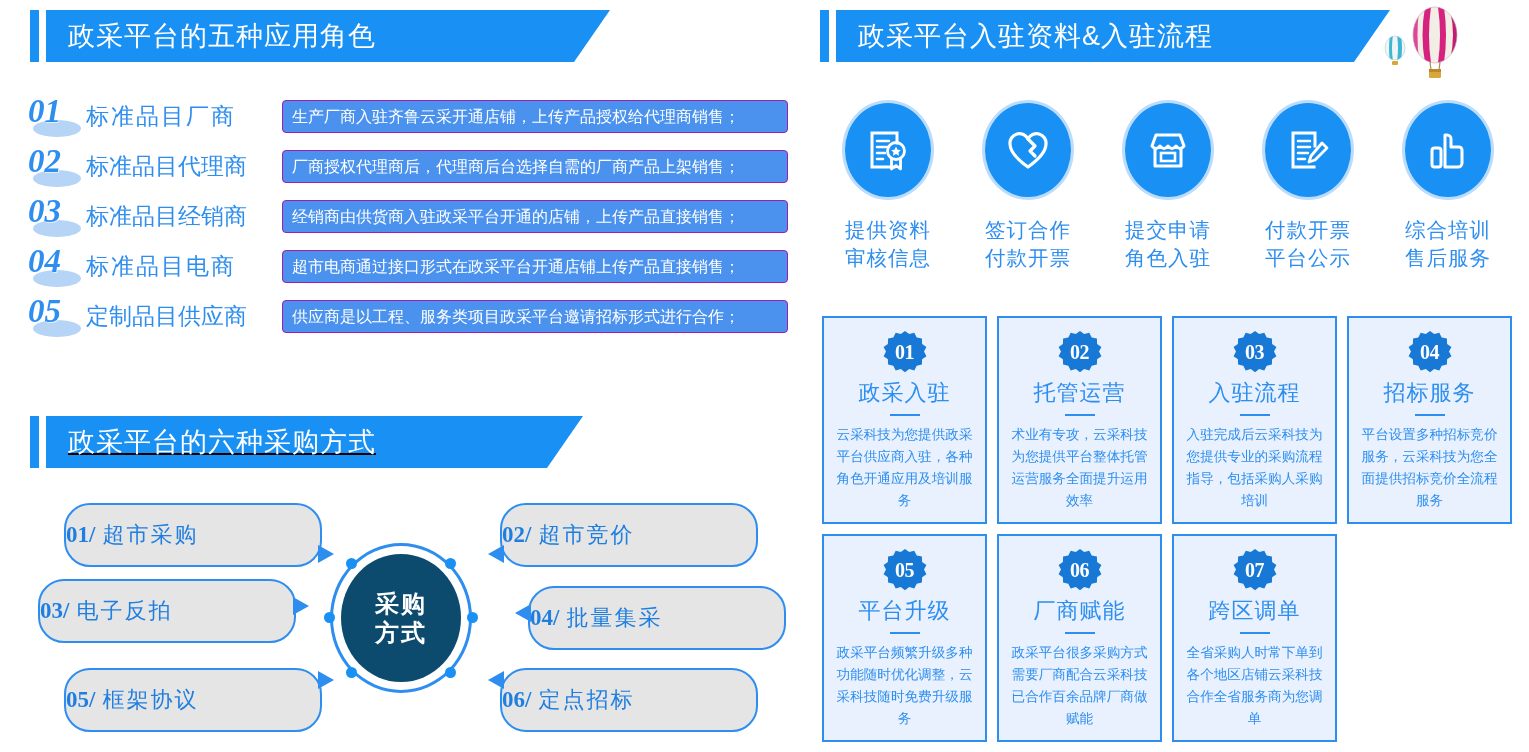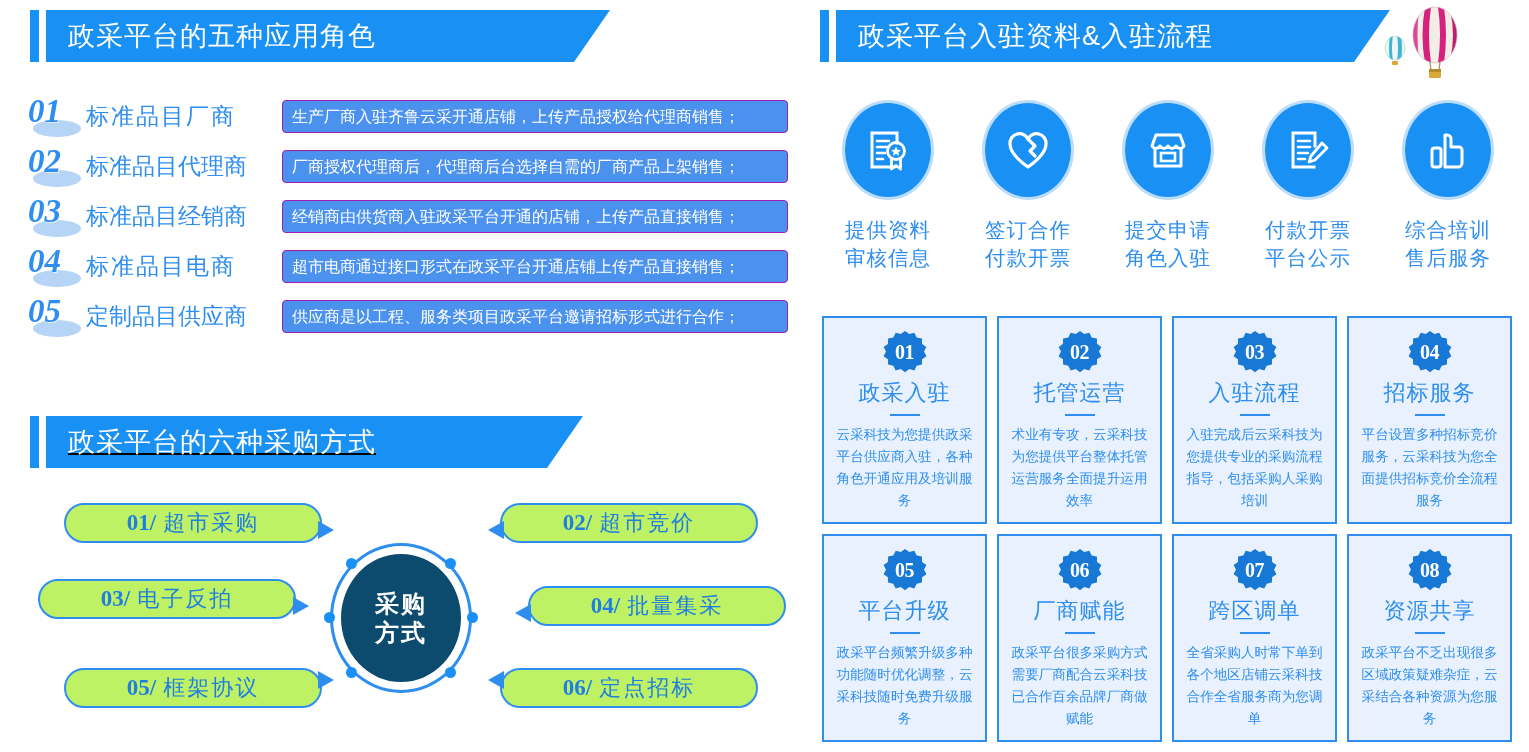--- a/index.html
+++ b/index.html
@@ -49,23 +49,23 @@
   .role-name.wide { letter-spacing: 0px; }
   .role-desc {
     flex: 1 1 auto; background: #4b92ef; color: #ffffff; font-size: 16px;
     border-radius: 4px; padding: 5px 9px; white-space: nowrap;
     border: 1px solid #a21caf; line-height: 1.35;
   }
 
   
   .methods { position: absolute; left: 0px; top: 483px; width: 790px; height: 250px; }
   .pill {
-    position: absolute; height: 40px; border: 2px solid #2e8ef0;
-    background: #bef264; border-radius: 26px; display: flex; align-items: center;
-    justify-content: center; color: #1f7fe0; white-space: nowrap;
+    position: absolute; height: 64px; border: 2px solid #2e8ef0;
+    background: #e5e5e5; border-radius: 26px; display: flex; align-items: center;
+    color: #1f7fe0; white-space: nowrap;
   }
   .pill .pnum {
     font-family: "Liberation Serif","DejaVu Serif",serif; font-weight: bold;
     font-size: 23px; letter-spacing: 0px; margin-right: 7px;
   }
   .pill .ptext { font-size: 22px; letter-spacing: 2px; }
   .tail { position: absolute; width: 0; height: 0; }
   
   .tail.r { border-top: 9px solid transparent; border-bottom: 9px solid transparent; border-left: 16px solid #2e8ef0; }
   
@@ -445,28 +445,17 @@
         <div class="badge">
           <svg viewBox="0 0 44 44">
               <path d="M22 1 l4.2 3.1 5.1-1.3 2.4 4.7 5.2 1.1 .2 5.3 4.3 3-2.4 4.7 2.4 4.7 -4.3 3 -.2 5.3 -5.2 1.1 -2.4 4.7 -5.1-1.3 -4.2 3.1 -4.2-3.1 -5.1 1.3 -2.4-4.7 -5.2-1.1 -.2-5.3 -4.3-3 2.4-4.7 -2.4-4.7 4.3-3 .2-5.3 5.2-1.1 2.4-4.7 5.1 1.3 Z" fill="#1878d6"></path>
             </svg>
           <span>07</span>
         </div>
         <div class="card-title">跨区调单</div>
         <div class="card-rule"></div>
         <div class="card-desc">全省采购人时常下单到各个地区店铺云采科技合作全省服务商为您调单</div>
       </div>
-      <div class="card">
-        <div class="badge">
-          <svg viewBox="0 0 44 44">
-              <path d="M22 1 l4.2 3.1 5.1-1.3 2.4 4.7 5.2 1.1 .2 5.3 4.3 3-2.4 4.7 2.4 4.7 -4.3 3 -.2 5.3 -5.2 1.1 -2.4 4.7 -5.1-1.3 -4.2 3.1 -4.2-3.1 -5.1 1.3 -2.4-4.7 -5.2-1.1 -.2-5.3 -4.3-3 2.4-4.7 -2.4-4.7 4.3-3 .2-5.3 5.2-1.1 2.4-4.7 5.1 1.3 Z" fill="#1878d6"></path>
-            </svg>
-          <span>08</span>
-        </div>
-        <div class="card-title">资源共享</div>
-        <div class="card-rule"></div>
-        <div class="card-desc">政采平台不乏出现很多区域政策疑难杂症，云采结合各种资源为您服务</div>
-      </div>
     </div>
 
   </div>
 
 </div>
 
 </body></html>

